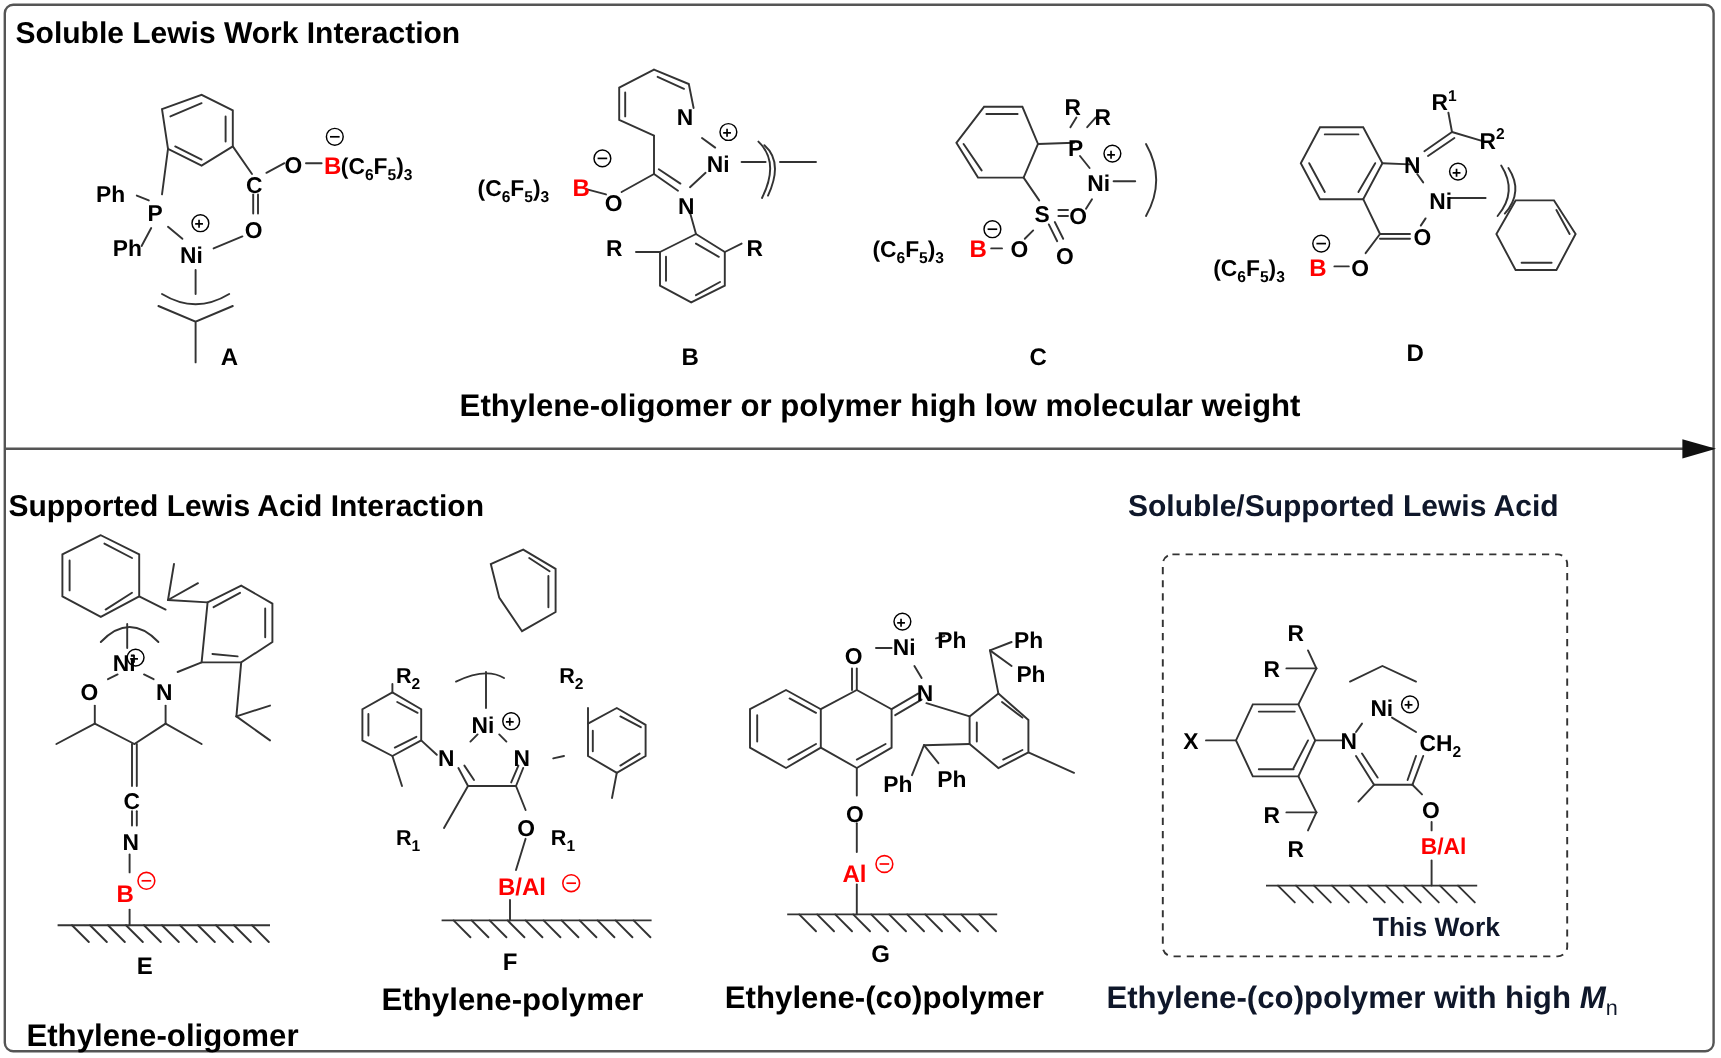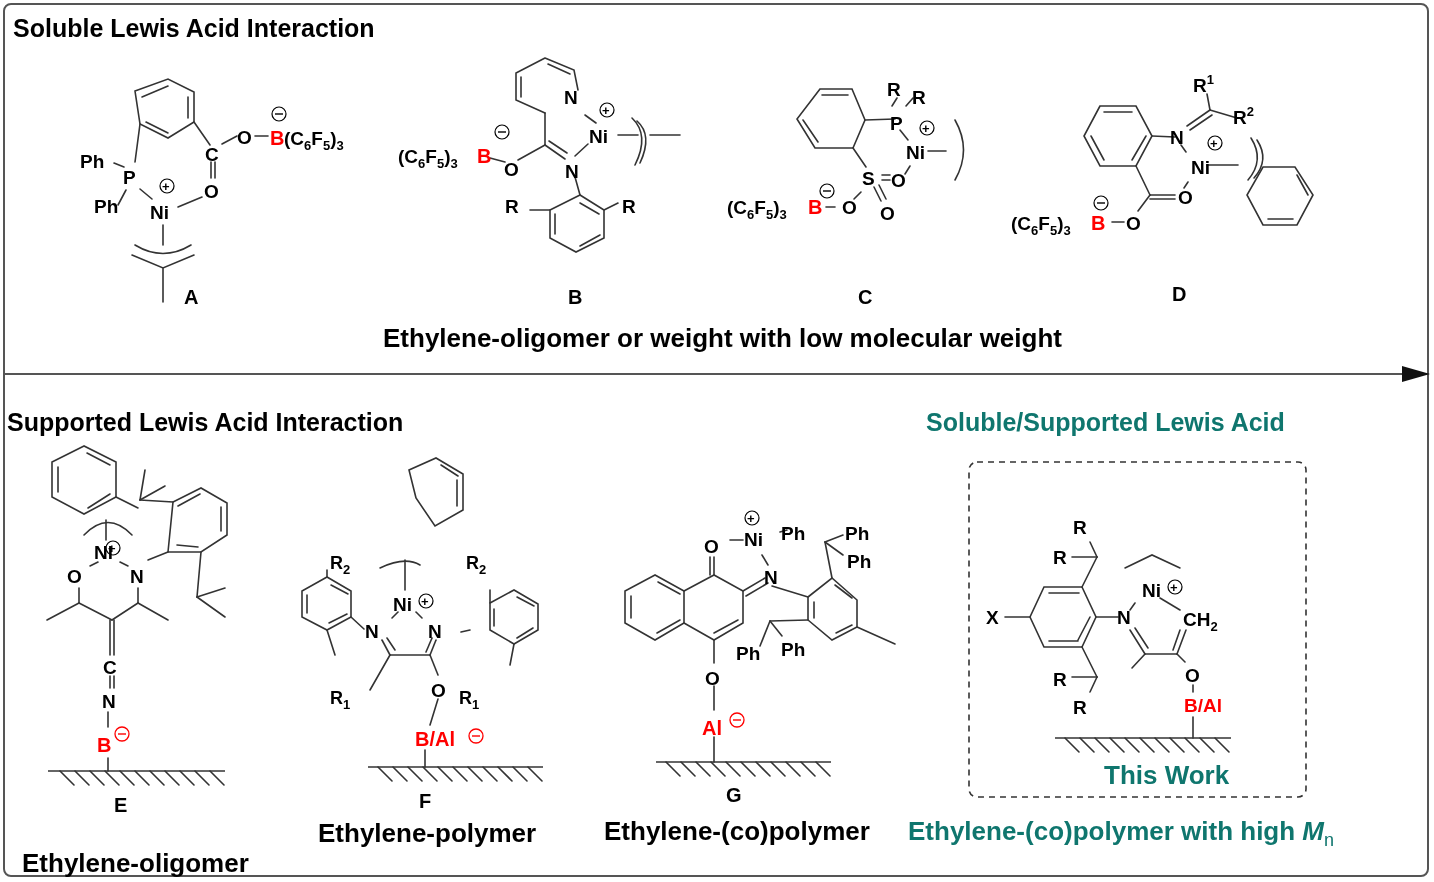--- a/index.html
+++ b/index.html
@@ -7,39 +7,39 @@
          font-family: "Liberation Sans", sans-serif; color: #000; }
   #frame { position: absolute; left: 3px; top: 3px; width: 1426px; height: 874px;
            border: 2px solid #555; border-radius: 8px; box-sizing: border-box; }
   svg { position: absolute; left: 0; top: 0; }
   .t { font-family: "Liberation Sans", sans-serif; font-weight: bold; fill: #000; }
   .red { fill: #ff0000; }
   .b { stroke: #333; stroke-width: 1.6; fill: none; stroke-linecap: round; }
   .html-lbl { position: absolute; font-weight: bold; white-space: nowrap; }
   .sec-title { font-size: 25px; }
   .caption { font-size: 26px; }
-  .red-text { color: #0f766e; }
+  .red-text { color: #0f172a; margin-left: 14px; }
 </style>
 </head>
 <body>
 
 <div id="frame"></div>
 
-<div class="html-lbl sec-title" style="left:13px; top:14px;">Soluble Lewis Acid Interaction</div>
-<div class="html-lbl caption" style="left:383px; top:323px;">Ethylene-oligomer or weight with low molecular weight</div>
+<div class="html-lbl sec-title" style="left:13px; top:14px;">Soluble Lewis Work Interaction</div>
+<div class="html-lbl caption" style="left:383px; top:323px;">Ethylene-oligomer or polymer high low molecular weight</div>
 <div class="html-lbl sec-title" style="left:7px; top:383px;margin-top:25px;">Supported Lewis Acid Interaction</div>
 <div class="html-lbl sec-title red-text" style="left:926px; top:408px;">Soluble/Supported Lewis Acid</div>
 
 <div class="html-lbl caption" style="left:22px; top:848px;">Ethylene-oligomer</div>
 <div class="html-lbl caption" style="left:318px; top:818px;">Ethylene-polymer</div>
 <div class="html-lbl caption" style="left:604px; top:816px;">Ethylene-(co)polymer</div>
 <div class="html-lbl caption red-text" style="left:908px; top:816px;">
   <span>Ethylene-(co)polymer with high </span><i>M</i><sub style="font-weight:normal;font-size:18px;">n</sub>
 </div>
-<div class="html-lbl red-text" style="left:1104px; top:760px; font-size:26px;">This Work</div>
+<div class="html-lbl red-text" style="left:1130px; top:760px; font-size:22px;">This Work</div>
 
 <svg width="1434" height="882" viewBox="0 0 1434 882">
   <defs>
     <marker id="arr" markerWidth="14" markerHeight="10" refX="13" refY="5" orient="auto">
       <path d="M0,1 L14,5 L0,9 Z" fill="#111"></path>
     </marker>
   </defs>
 
   <line x1="5" y1="374" x2="1428" y2="374" stroke="#555" stroke-width="2" marker-end="url(#arr)"></line>
 

